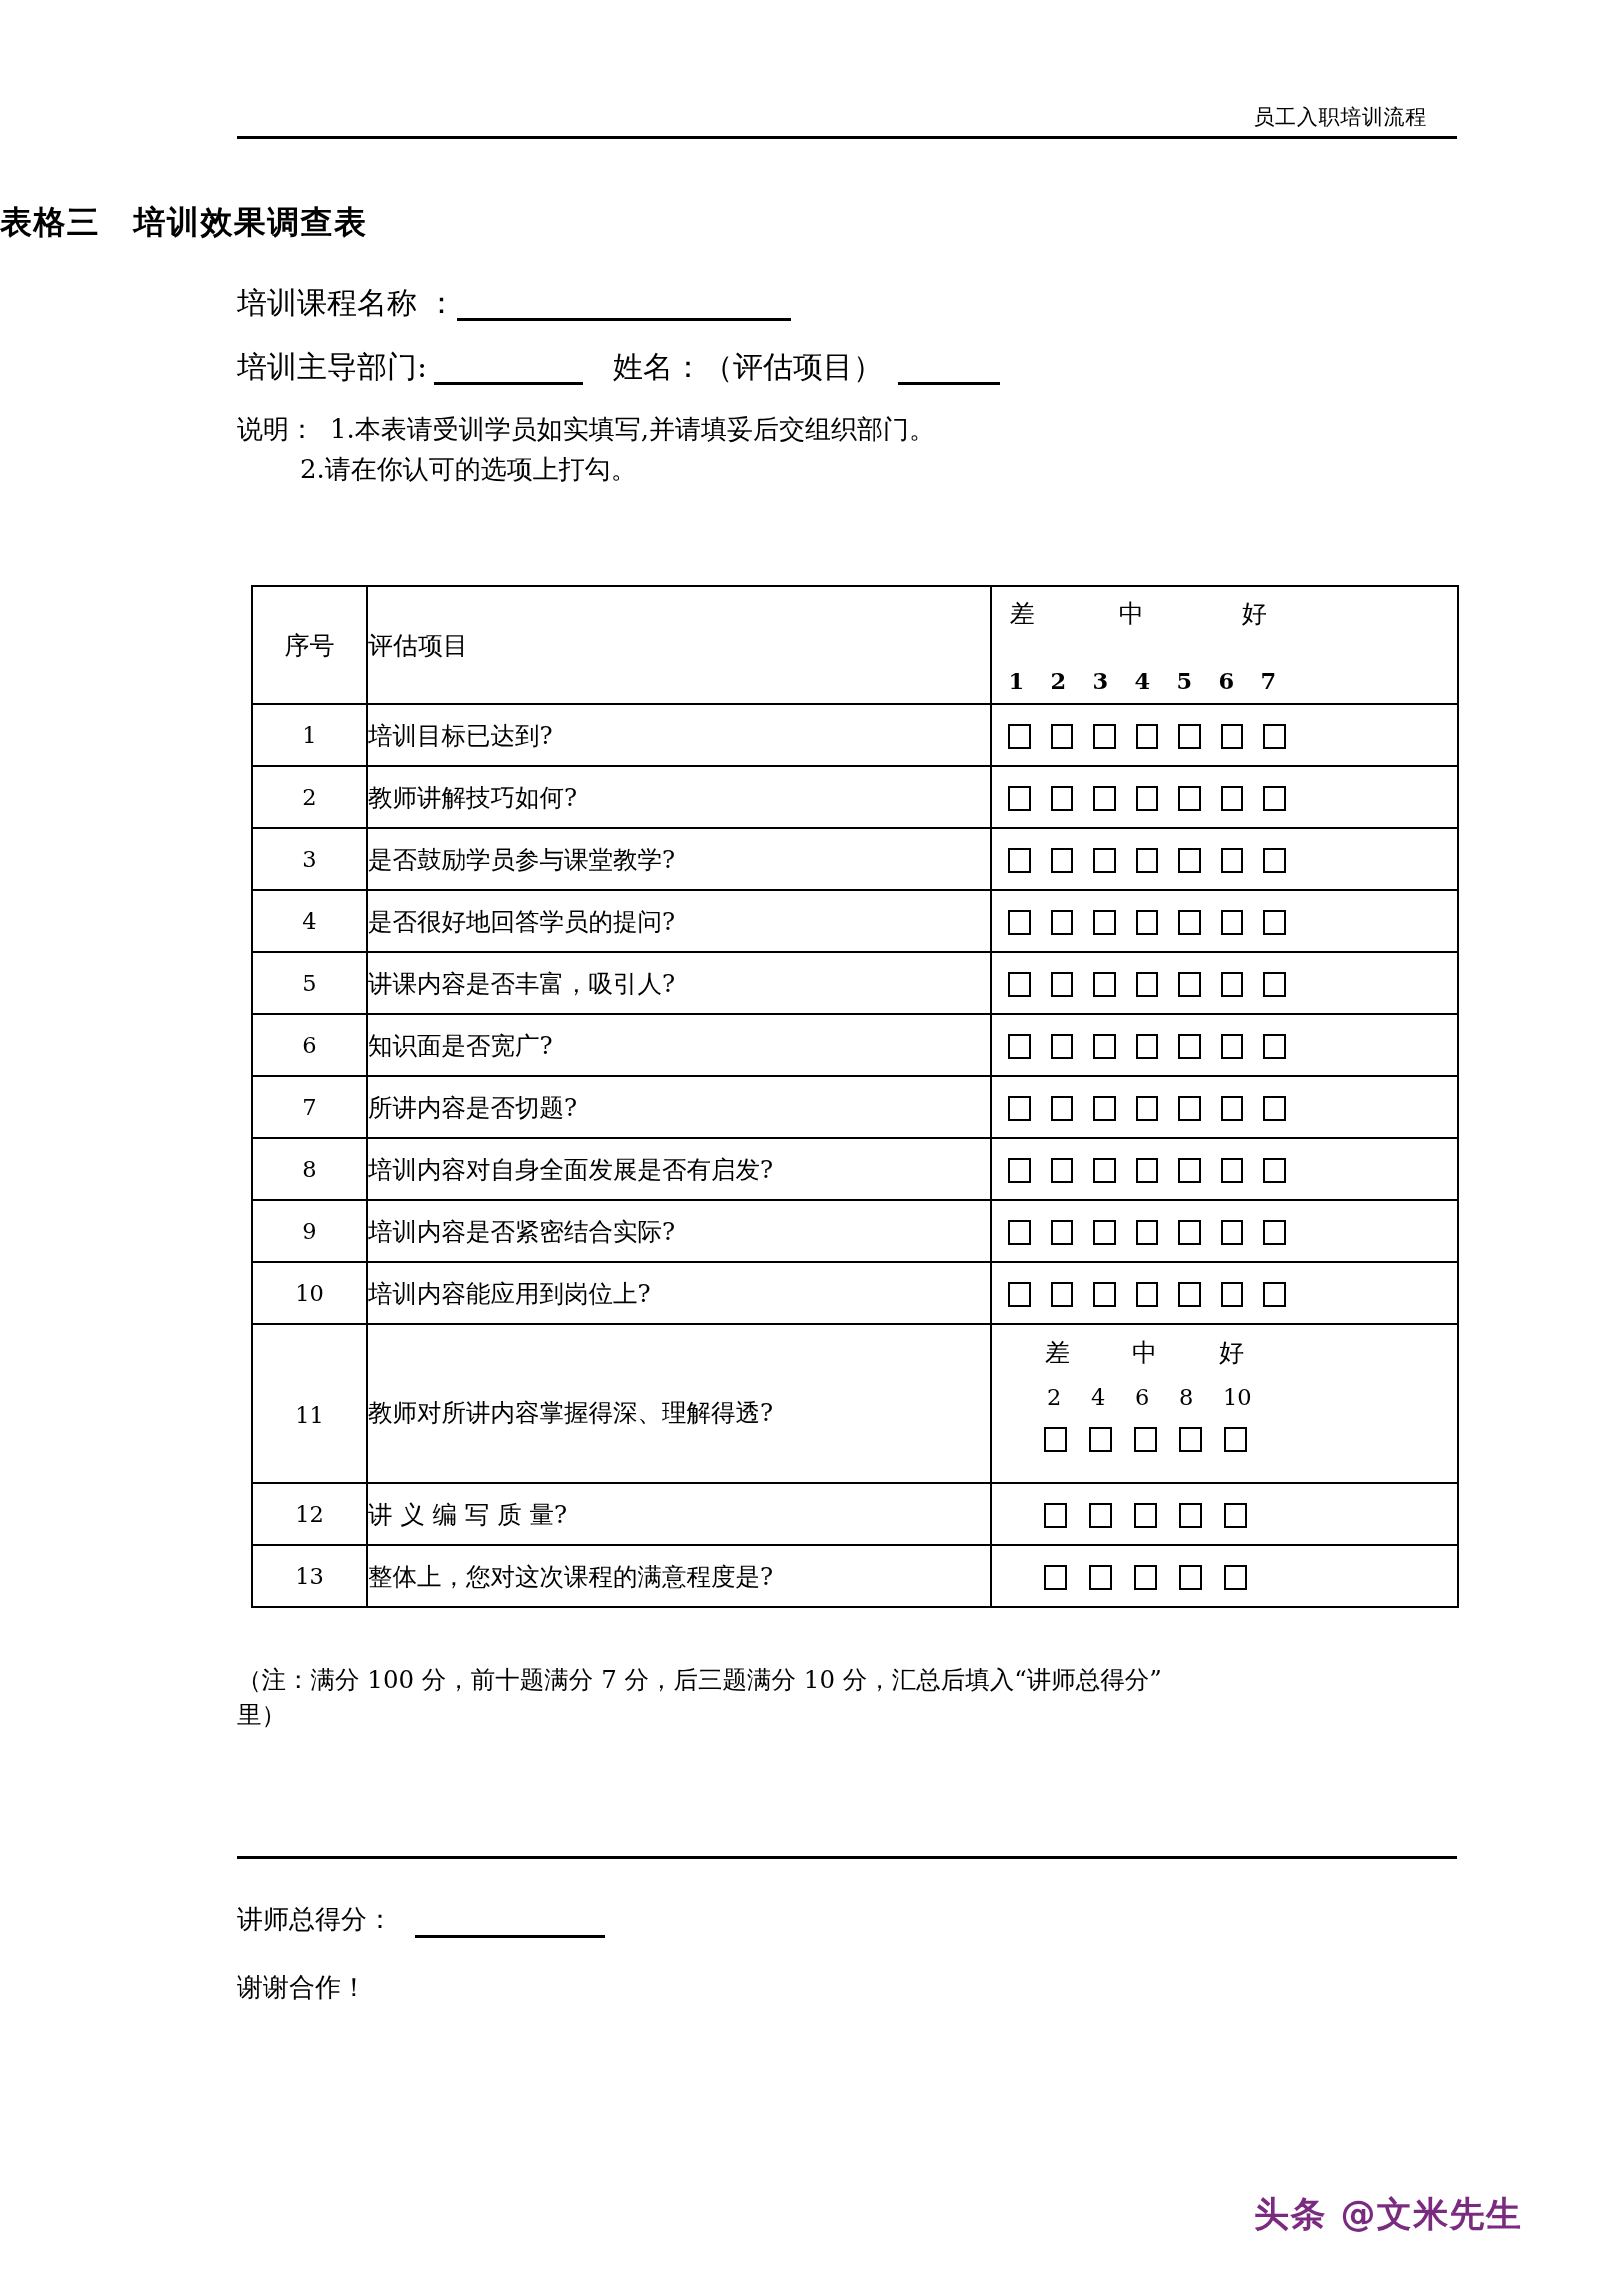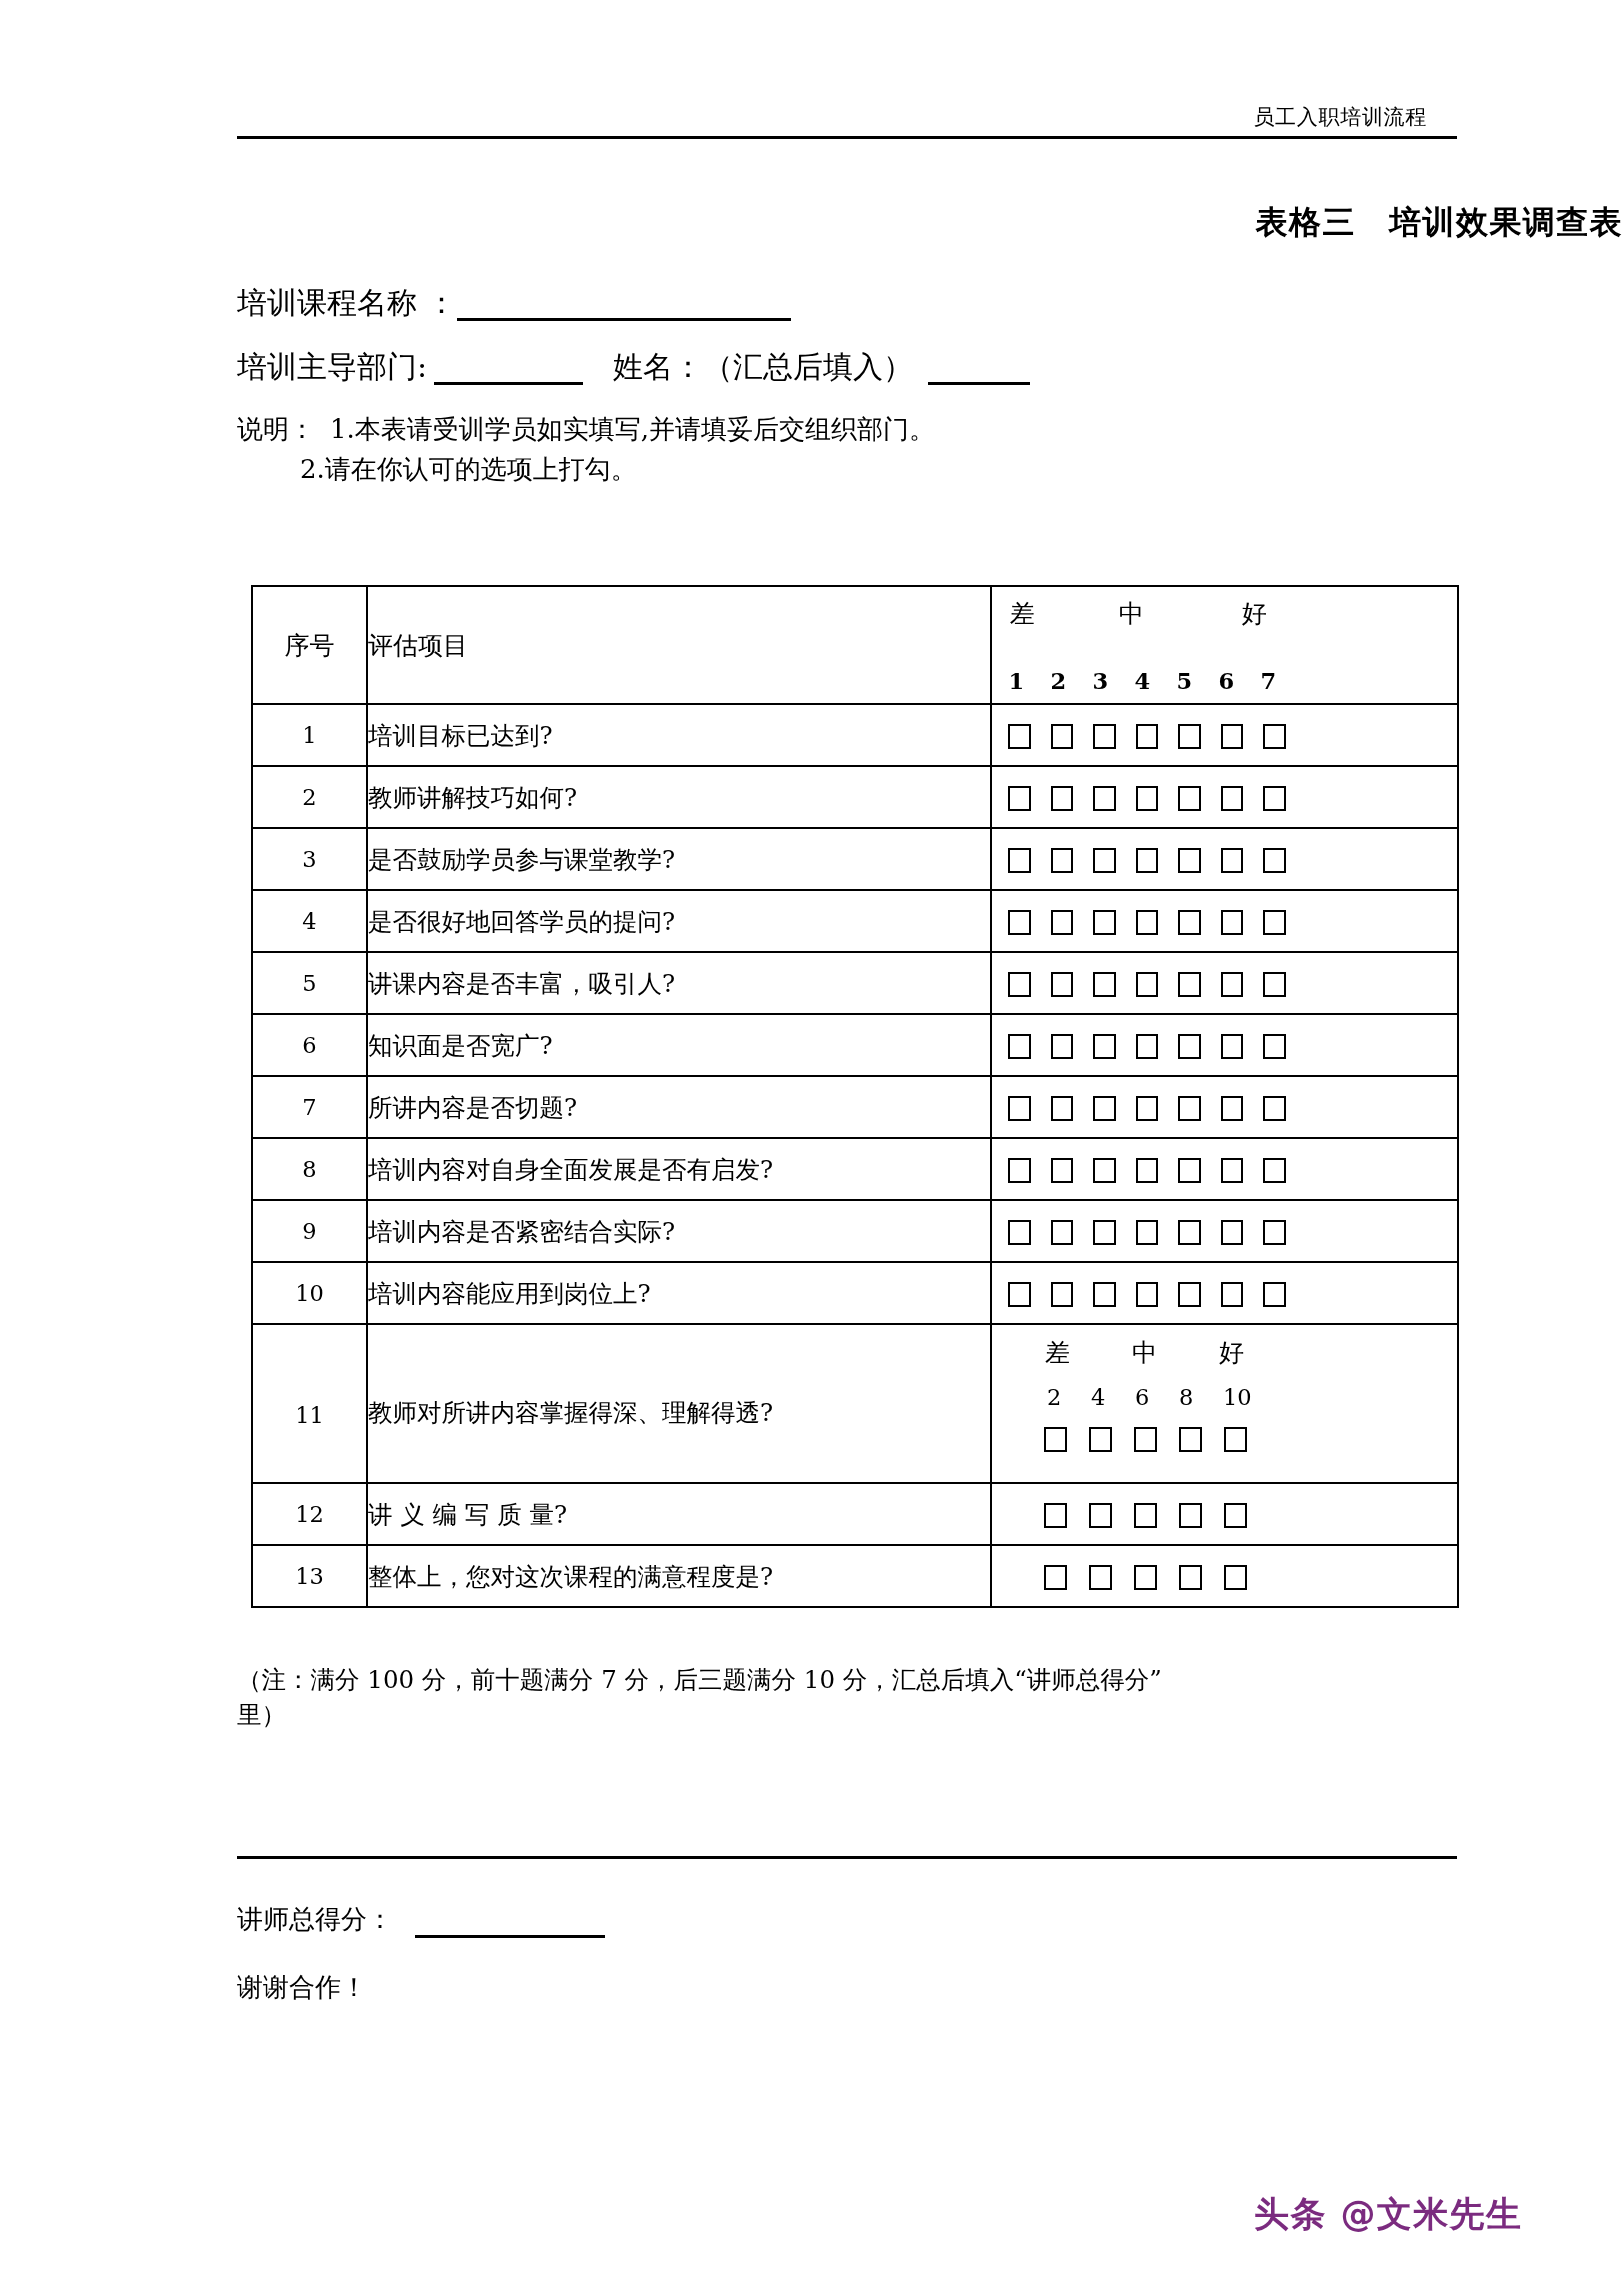--- a/index.html
+++ b/index.html
@@ -43,21 +43,21 @@
     border-top: 3.4px solid #000;
     width: 100%;
   }
 
   
   .doc-title {
     position: absolute;
     left: 0;
     top: 201px;
     width: 1623px;
-    text-align: right;
+    text-align: left;
     font-size: 32px;
     font-weight: bold;
     letter-spacing: 1.4px;
     font-family: "DejaVu Sans", "Liberation Sans", sans-serif;
   }
 
   
   .field-row {
     position: absolute;
     display: flex;
@@ -266,21 +266,21 @@
   <div class="doc-title">表格三　培训效果调查表</div>
 
   <div class="field-row" id="course-row">
     <span class="lbl">培训课程名称  ：</span>
     <span class="blank-line" style="width:334px;"></span>
   </div>
 
   <div class="field-row" id="dept-row">
     <span class="lbl">培训主导部门:</span>
     <span class="blank-line" style="width:149px;margin-left:6.8px;"></span>
-    <span class="lbl" style="margin-left:30px;">姓名：（汇总后填入）</span>
+    <span class="lbl" style="margin-left:30px;">姓名：（评估项目）</span>
     <span class="blank-line" style="width:102px;margin-left:15px;"></span>
   </div>
 
   <div class="instructions">
     <div class="instr-line"><span>说明：</span><span style="padding-left:15px;">1.本表请受训学员如实填写,并请填妥后交组织部门。</span></div>
     <div class="instr-line instr-indent">2.请在你认可的选项上打勾。</div>
   </div>
 
   <table class="survey-table">
     <tbody>

